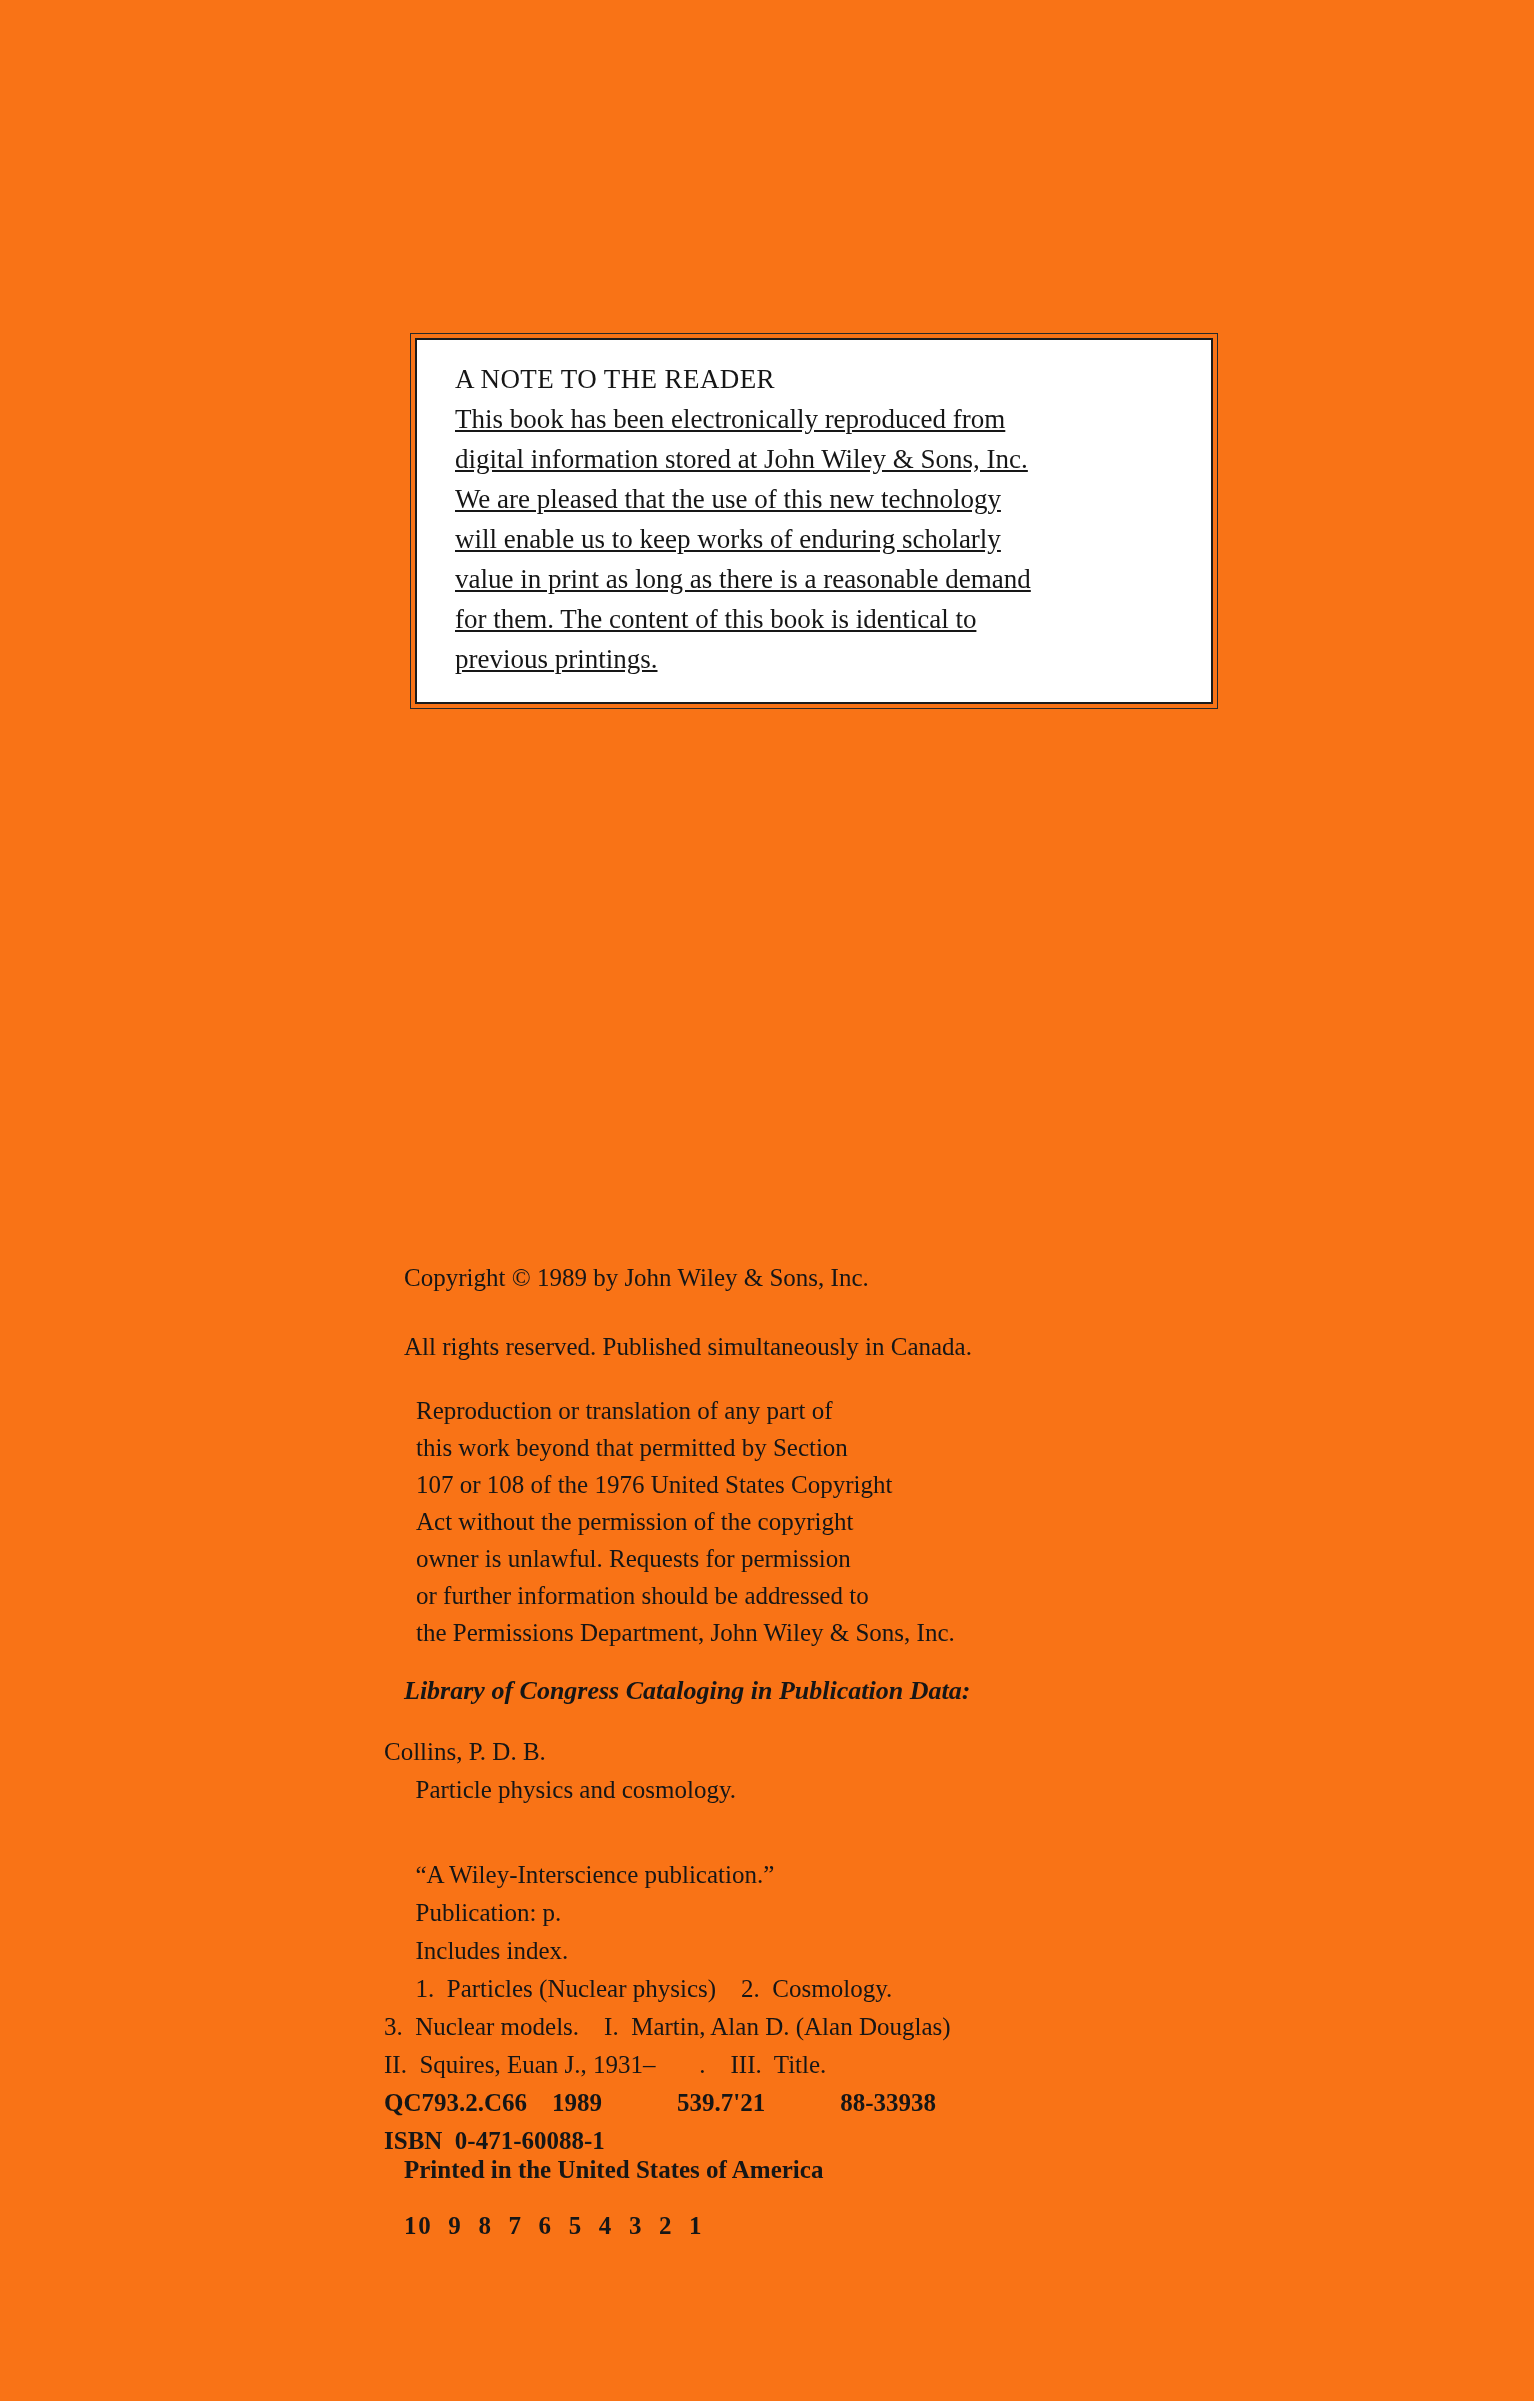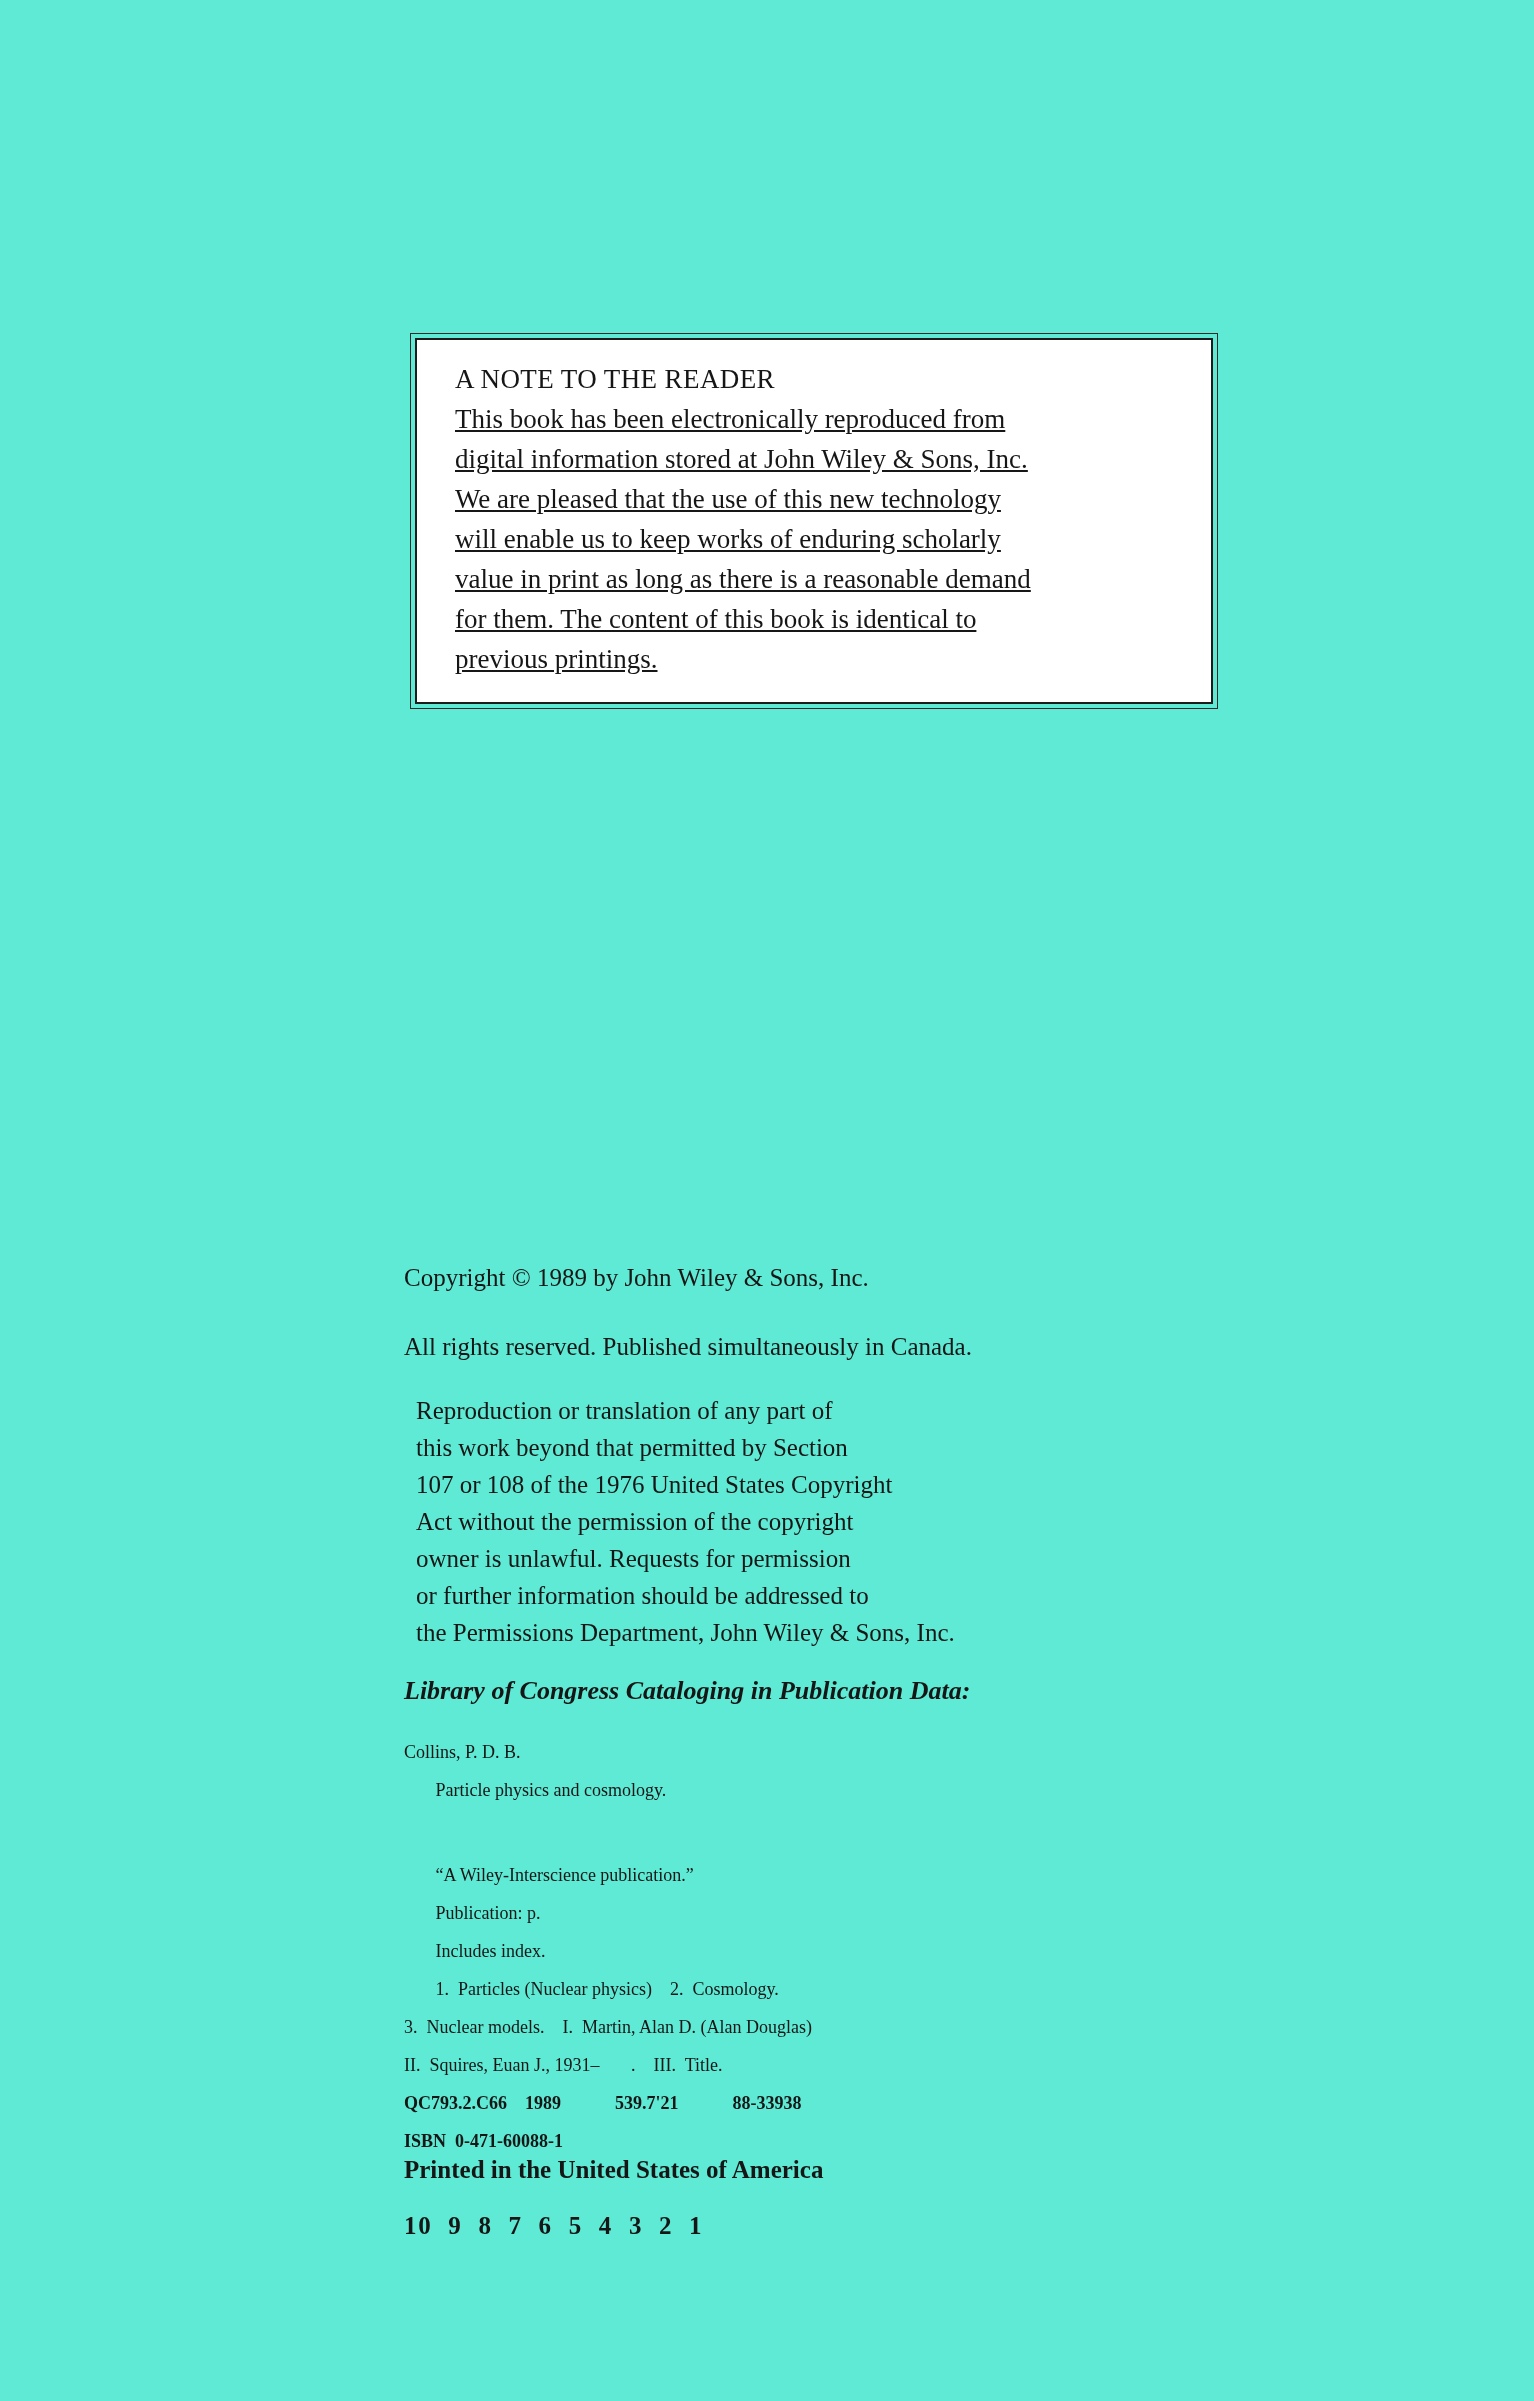--- a/index.html
+++ b/index.html
@@ -4,21 +4,21 @@
 <style>
   html, body {
     margin: 0;
     padding: 0;
     background: #ffffff;
   }
   .page {
     position: relative;
     width: 1535px;
     height: 2401px;
-    background: #5eead4;
+    background: #f97316;
     font-family: "Liberation Serif", "DejaVu Serif", serif;
     color: #161616;
     overflow: hidden;
   }
 
   
   .note-box {
     position: absolute;
     left: 415px;
     top: 338px;
@@ -54,23 +54,23 @@
   .permissions      { top: 1392px; white-space: pre-line; margin-left: 12px; }
   .loc-heading      {
     top: 1672px;
     font-weight: bold;
     font-style: italic;
     font-size: 26px;
   }
 
   .catalog {
     position: absolute;
-    left: 404px;
+    left: 384px;
     top: 1733px;
-    font-size: 18px;
+    font-size: 25px;
   }
   .catalog .cline {
     line-height: 38px;
     white-space: pre-wrap;
   }
   .catalog .indent { padding-left: 31.5px; }
   .catalog .gap-before { margin-top: 47px; }
   .catalog .heavy { font-weight: 600; }
 
   .printed-line {

